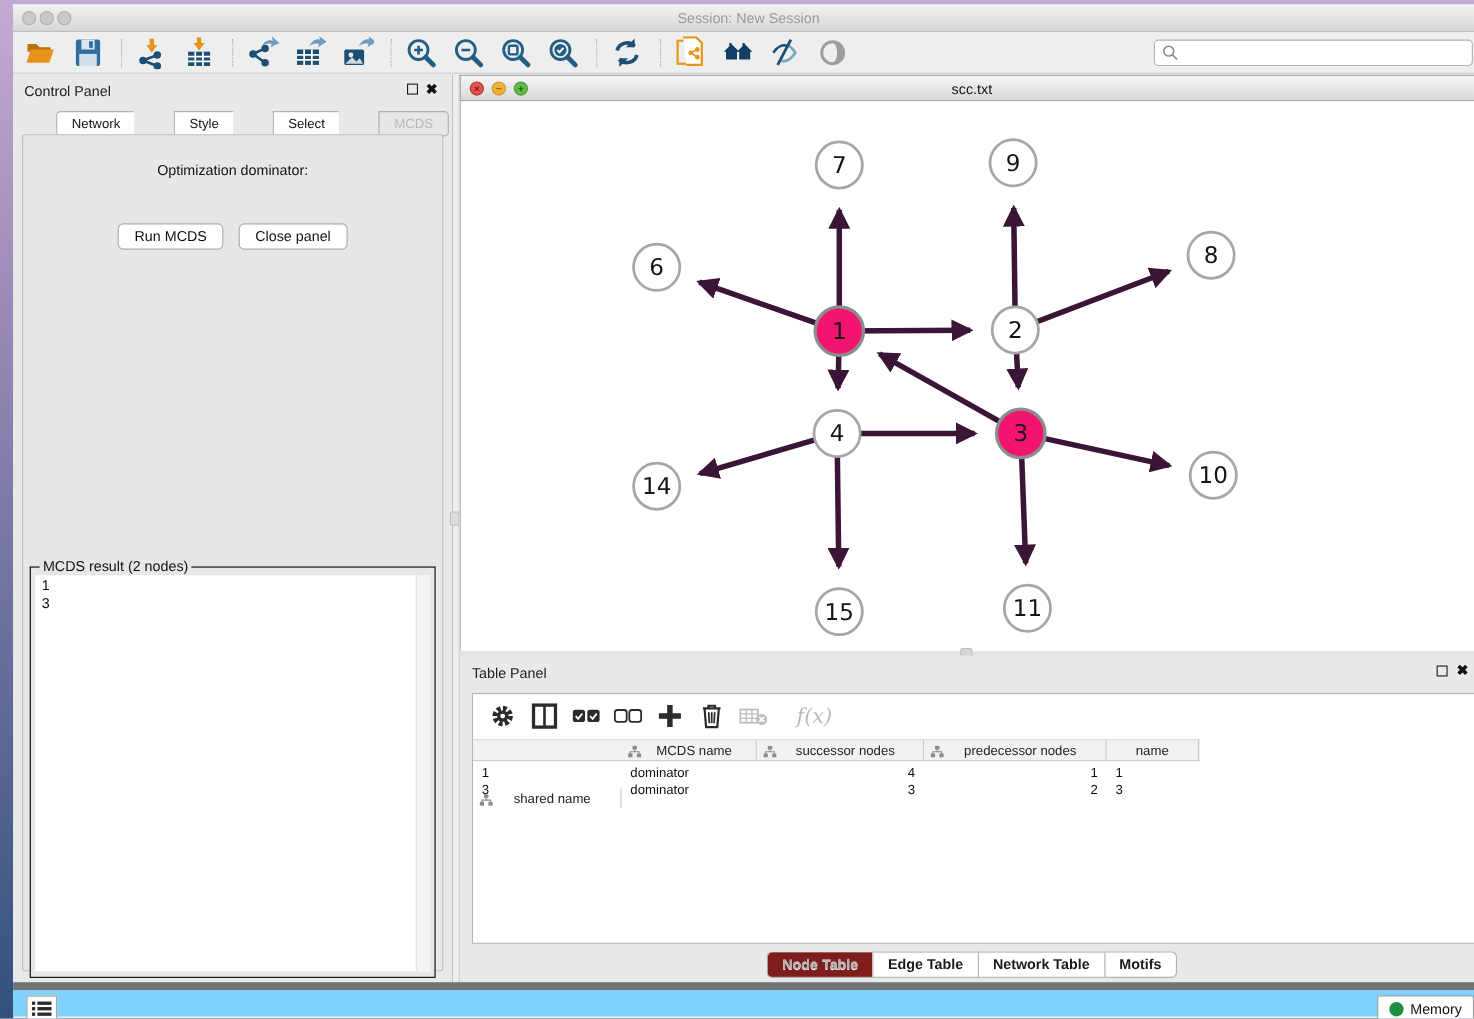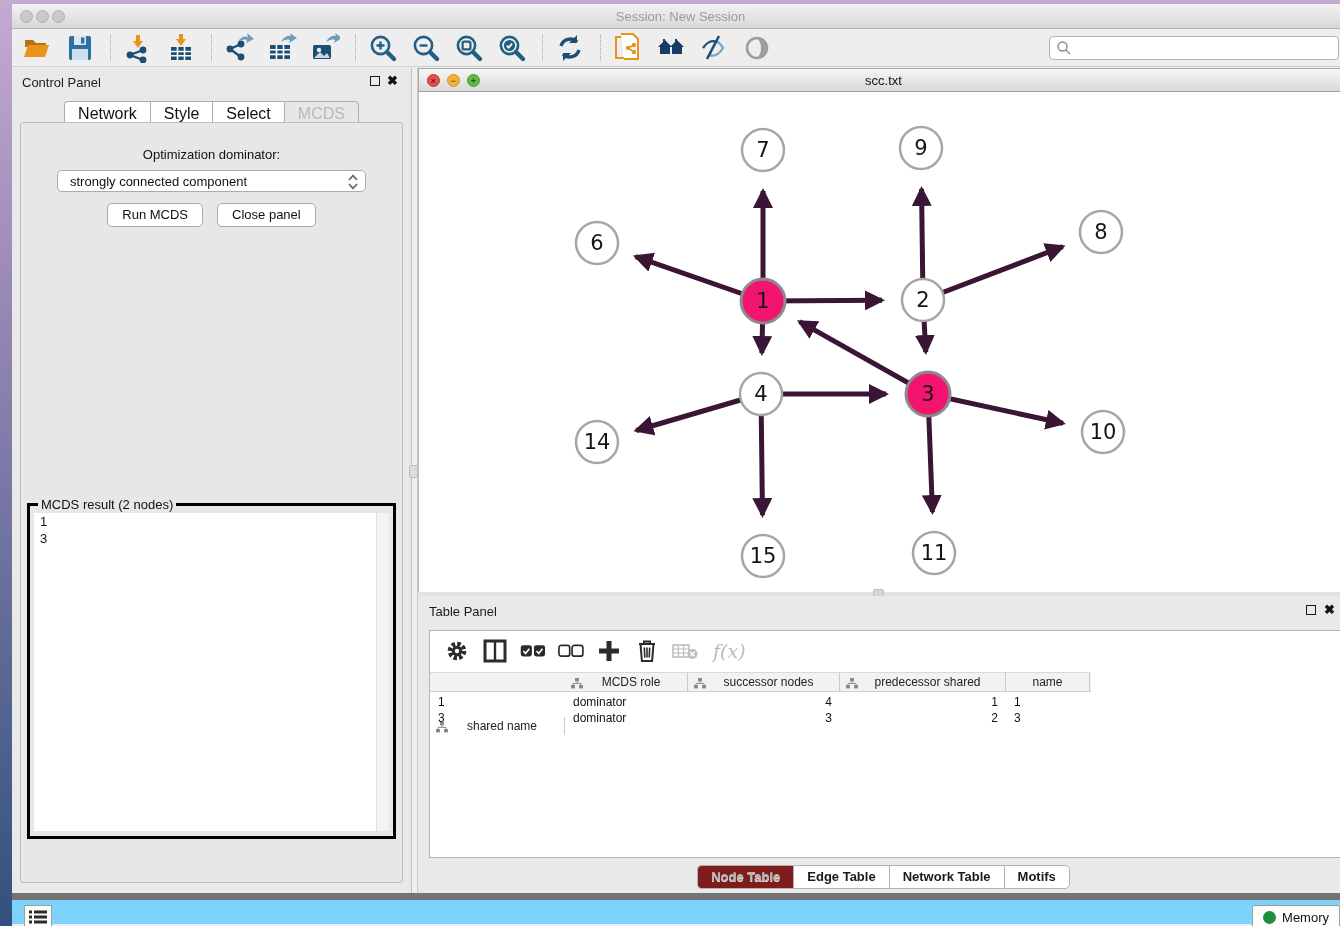--- a/index.html
+++ b/index.html
@@ -26,37 +26,37 @@
     background:#ffffff; border:1px solid #b3b3b3; border-radius:4px; display:flex; align-items:center; padding-left:6px; }
 
   
   #control-panel { position:absolute; left:0; top:64px; width:400px; height:829px;
     background:#e9e9e9; border-right:1px solid #c0c0c0; }
   #cp-header { position:absolute; left:0; top:0; width:100%; height:26px; }
   #cp-title { position:absolute; left:10px; top:7px; font-size:13px; color:#1c1c1c; }
   .panel-float { position:absolute; top:8px; width:10px; height:10px; border:1.6px solid #1a1a1a; background:transparent; }
   .panel-close { position:absolute; top:5px; font-size:13px; font-weight:bold; color:#111; }
   #cp-tabs { position:absolute; left:0; top:33px; width:100%; display:flex; justify-content:center; }
-  .cp-tab { border:1px solid #adadad; border-right:none; background:#ffffff; font-size:16px;
-    padding:3px 13px 4px; color:#111; }
+  .cp-tab { border:1px solid #adadad; border-right:none; background:#ffffff; font-size:12px;
+    padding:3px 13px 4px; color:#111;margin-left:36px; }
   .cp-tab:first-child { border-radius:4px 0 0 4px; }
   .cp-tab:last-child { border-radius:0 4px 4px 0; border-right:1px solid #adadad; }
   .cp-tab.selected { background:#e7e7e7; color:#b9b9b9; }
   #cp-body { position:absolute; left:8px; right:8px; top:54px; bottom:14px;
     border:1px solid #bdbdbd; border-radius:3px; background:#e7e7e7; }
   #opt-label { position:absolute; top:24px; width:100%; text-align:center; font-size:13px; color:#111; }
   #opt-select { position:absolute; left:36px; right:36px; top:47px; height:22px; background:#ffffff;
     border:1px solid #ababab; border-radius:5px; font-size:13px; color:#111;
     display:flex; align-items:center; padding-left:12px; }
   #opt-stepper { position:absolute; right:6px; top:2px; }
   .cp-btn-row { position:absolute; top:80px; width:100%; display:flex; justify-content:center; gap:14px; }
   .push-btn { background:#ffffff; border:1px solid #ababab; border-radius:5px; font-size:13px;
     color:#111; padding:3px 14px 4px; font-family:"Liberation Sans",sans-serif; }
-  #result-box { position:absolute; left:4px; right:4px; top:376px; height:336px;
-    border:3px solid #000000; margin:4px 2px; background:#e7e7e7; }
+  #result-box { position:absolute; left:4px; right:4px; top:376px; height:374px;
+    border:1px solid #000000; margin:16px 2px; background:#e7e7e7; }
   #result-legend { position:absolute; left:8px; top:-9px; background:#e7e7e7; padding:0 3px; font-size:13px; color:#111; }
   #result-text { position:absolute; left:4px; right:4px; top:7px; bottom:5px; background:#ffffff; overflow:hidden; }
   #result-scroll { position:absolute; right:0; top:0; bottom:0; width:13px; background:#f4f4f4; border-left:1px solid #e2e2e2; }
   .result-line { font-size:13px; color:#111; padding-left:6px; line-height:17px; }
 
   
   #v-splitter { position:absolute; left:400px; top:64px; width:6px; height:829px; background:#efefef; border-right:1px solid #c9c9c9; }
   #v-grip { position:absolute; left:397px; top:461px; width:9px; height:13px; background:#dcdcdc; border:1px solid #bdbdbd; border-radius:2px; }
 
   
@@ -71,21 +71,21 @@
   #net-bottom-strip { position:absolute; left:0; top:524px; width:100%; height:4px; background:#e2e2e2; }
   #h-grip { position:absolute; left:455px; top:-3px; width:11px; height:9px; background:#d6d6d6; border:1px solid #bdbdbd; border-radius:2px; }
 
   
   #table-panel { position:absolute; left:406px; top:592px; width:931px; height:301px; background:#e9e9e9; }
   #tp-title { position:absolute; left:11px; top:8px; font-size:13px; color:#1c1c1c; }
   #tp-content { position:absolute; left:11px; top:34px; width:913px; height:228px;
     background:#ffffff; border:1px solid #b3b3b3; }
   #tp-toolbar { position:absolute; left:0; top:0; width:100%; height:40px; display:flex; align-items:center; padding-left:14px; }
   .tpicon { width:26px; height:26px; display:flex; align-items:center; justify-content:center; margin-right:12px; flex:0 0 auto; }
-  .fx-label { font-size:19px; font-style:italic; font-family:"DejaVu Serif",serif; color:#b9b9b9; margin-left:3px; }
+  .fx-label { font-size:19px; font-style:italic; font-family:"DejaVu Serif",serif; color:#b9b9b9; margin-left:14px; }
   #tp-headrow { position:absolute; left:0; top:41px; width:661px; height:20px; background:#f2f2f2;
     border-top:1px solid #d9d9d9; border-bottom:1px solid #cfcfcf; display:flex; }
   .th-cell { position:relative; height:100%; border-right:1px solid #c9c9c9;
     display:flex; align-items:center; justify-content:center; font-size:12px; color:#222; }
   .th-tree { position:absolute; left:6px; top:5px; }
   .tp-row { position:absolute; left:0; width:661px; height:16px; display:flex; }
   .td-cell { height:100%; font-size:12px; color:#111; padding:1px 8px 0; }
   #tp-tabs { position:absolute; left:0; bottom:8px; width:100%; display:flex; justify-content:center; }
   .tp-tab { border:1px solid #b2b2b2; border-right:none; background:#ffffff; font-size:13px; font-weight:bold;
     color:#1a1a1a; padding:3px 13px 4px; }
@@ -266,29 +266,20 @@
       <div class="panel-close" style="right:13px">✖</div>
     </div>
     <div id="cp-tabs">
         <div class="cp-tab">Network</div>
         <div class="cp-tab">Style</div>
         <div class="cp-tab">Select</div>
         <div class="cp-tab selected">MCDS</div>
       </div>
     <div id="cp-body">
       <div id="opt-label">Optimization dominator:</div>
-      <div id="opt-select">
-        <span>strongly connected component</span>
-        <span id="opt-stepper">
-          <svg width="12" height="18" viewBox="0 0 12 18">
-              <path d="M2 7l4-4.4L10 7" fill="none" stroke="#6d6d6d" stroke-width="1.8"></path>
-              <path d="M2 11l4 4.4L10 11" fill="none" stroke="#6d6d6d" stroke-width="1.8"></path>
-            </svg>
-        </span>
-      </div>
       <div class="cp-btn-row">
         <button class="push-btn">Run MCDS</button>
         <button class="push-btn">Close panel</button>
       </div>
       <div id="result-box">
         <div id="result-legend">MCDS result (2 nodes)</div>
         <div id="result-text">
           <div id="result-lines">
               <div class="result-line">1</div>
               <div class="result-line">3</div>
@@ -451,39 +442,39 @@
             </svg>
             <span style="padding-left: 10px;">shared name</span>
           </div>
           <div class="th-cell" style="width: 123px;">
             <svg class="th-tree" width="12" height="11" viewBox="0 0 12 11">
               <rect x="4" y="0" width="4" height="3.4" fill="#8a8a8a"></rect>
               <rect x="0" y="7" width="4" height="3.4" fill="#8a8a8a"></rect>
               <rect x="8" y="7" width="4" height="3.4" fill="#8a8a8a"></rect>
               <path d="M6 3.4v2M2 7V5.4h8V7" fill="none" stroke="#8a8a8a" stroke-width="1"></path>
             </svg>
-            <span style="padding-left: 10px;">MCDS role</span>
+            <span style="padding-left: 10px;">MCDS name</span>
           </div>
           <div class="th-cell" style="width: 152px;">
             <svg class="th-tree" width="12" height="11" viewBox="0 0 12 11">
               <rect x="4" y="0" width="4" height="3.4" fill="#8a8a8a"></rect>
               <rect x="0" y="7" width="4" height="3.4" fill="#8a8a8a"></rect>
               <rect x="8" y="7" width="4" height="3.4" fill="#8a8a8a"></rect>
               <path d="M6 3.4v2M2 7V5.4h8V7" fill="none" stroke="#8a8a8a" stroke-width="1"></path>
             </svg>
             <span style="padding-left: 10px;">successor nodes</span>
           </div>
           <div class="th-cell" style="width: 166px;">
             <svg class="th-tree" width="12" height="11" viewBox="0 0 12 11">
               <rect x="4" y="0" width="4" height="3.4" fill="#8a8a8a"></rect>
               <rect x="0" y="7" width="4" height="3.4" fill="#8a8a8a"></rect>
               <rect x="8" y="7" width="4" height="3.4" fill="#8a8a8a"></rect>
               <path d="M6 3.4v2M2 7V5.4h8V7" fill="none" stroke="#8a8a8a" stroke-width="1"></path>
             </svg>
-            <span style="padding-left: 10px;">predecessor shared</span>
+            <span style="padding-left: 10px;">predecessor nodes</span>
           </div>
           <div class="th-cell" style="width: 84px;">
             <span>name</span>
           </div>
         </div>
       <div id="tp-rows">
           <div class="tp-row" style="top: 63px;">
             <div class="td-cell" style="width: 135px; text-align: left;">1</div>
             <div class="td-cell" style="width: 123px; text-align: left;">dominator</div>
             <div class="td-cell" style="width: 152px; text-align: right;">4</div>

